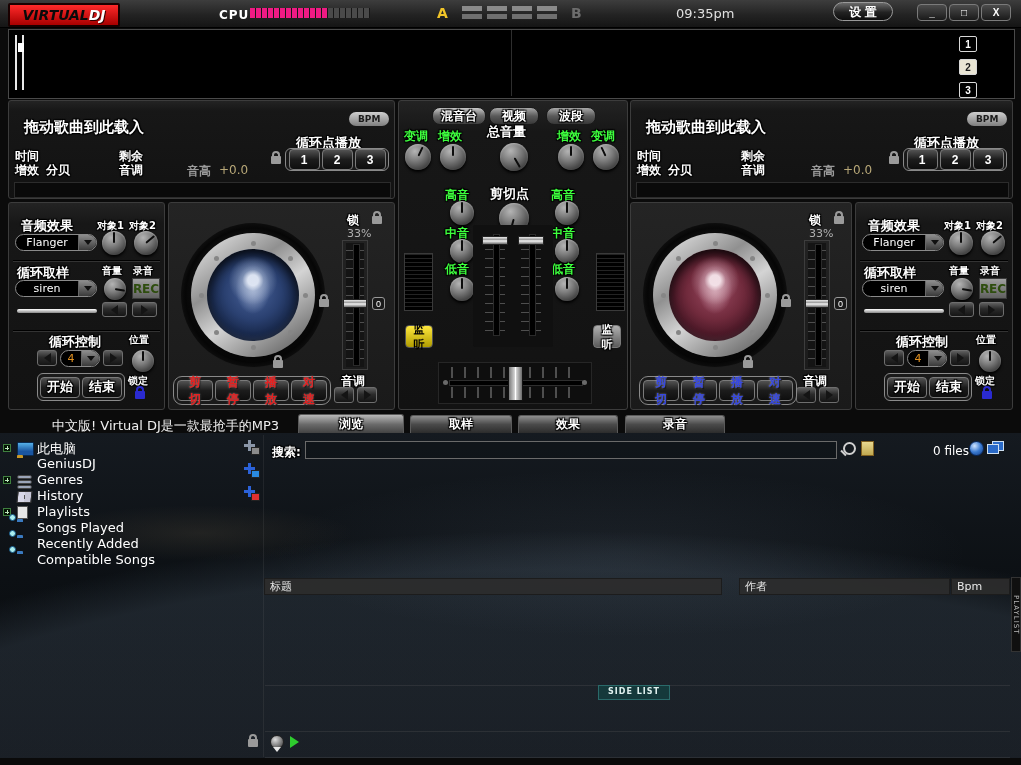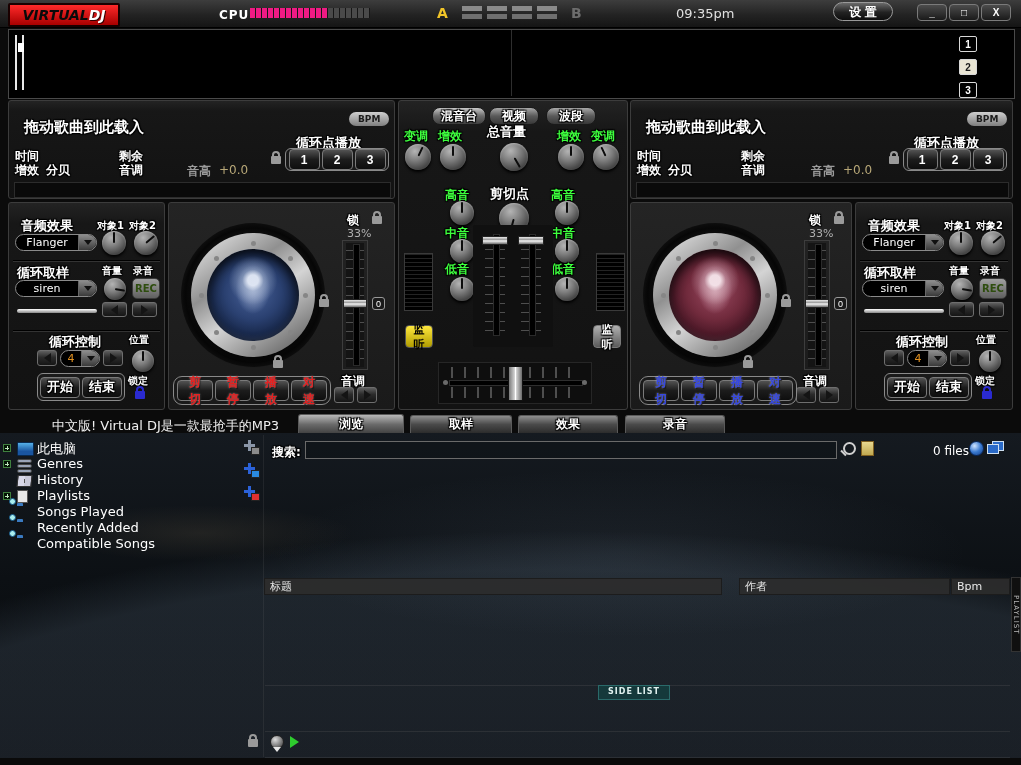--- a/index.html
+++ b/index.html
@@ -151,22 +151,22 @@
      radial-gradient(ellipse 24px 34px at 50% 44%, rgba(228,195,205,.75), rgba(180,120,140,.25) 60%, transparent 72%),
      radial-gradient(circle at 50% 46%, #9a4960 0%, #702a3c 42%, #380f1c 76%, #1c060c 100%);}
   
   .xfader{position:absolute;left:437px;top:361px;width:152px;height:40px;background:#0e0e0e;border:1px solid #262626;cursor:pointer;}
   .xticks{position:absolute;left:12px;width:128px;height:11px;
      background:repeating-linear-gradient(90deg,#4e4e4e 0 2px,transparent 2px 13px);}
   .xtrack{position:absolute;left:10px;top:17px;width:132px;height:4px;background:#000;border:1px solid #2e2e2e;}
   .xhandle{position:absolute;left:69px;top:3px;width:13px;height:33px;border:1px solid #111;cursor:pointer;
      background:linear-gradient(90deg,#7a7a7a,#d0d0d0 42%,#fff 50%,#d0d0d0 58%,#6a6a6a);}
   .xscrew{position:absolute;top:17px;width:5px;height:5px;border-radius:50%;background:#6a6a6a;}
-  .rec{position:absolute;border-radius:5px;border:1px solid #3a3a3a;cursor:pointer;
-     background:linear-gradient(180deg,#a0a0a0,#606060);color:#2e4d0e;font-size:10px;font-weight:bold;
+  .rec{position:absolute;border-radius:0;border:1px solid #3a3a3a;cursor:pointer;
+     background:linear-gradient(180deg,#a0a0a0,#606060);color:#2e4d0e;font-size:12px;font-weight:bold;
      display:flex;align-items:center;justify-content:center;}
   .monitor-y{background:linear-gradient(180deg,#ffe83e,#b09c00)!important;color:#000!important;
      text-shadow:none!important;border:1px solid #555!important;}
   .hslide{position:absolute;height:4px;background:linear-gradient(180deg,#fff,#888);border-radius:2px;cursor:pointer;}
   .bpm-pill{position:absolute;border-radius:9px;background:linear-gradient(180deg,#cfcfcf,#7e7e7e);
      color:#1c1c1c;font-size:9px;font-weight:bold;padding:2px 9px;cursor:pointer;}
   .istrip{position:absolute;background:#0a0a0a;border:1px solid #2c2c2c;}
   .mag{position:absolute;width:9px;height:9px;border:2px solid #d0d0d0;border-radius:50%;cursor:pointer;}
   .mag::after{content:"";position:absolute;left:-5px;top:8px;width:7px;height:2px;background:#d0d0d0;transform:rotate(45deg);}
   .noteic{position:absolute;width:11px;height:13px;background:linear-gradient(180deg,#e8d890,#c0a850);border:1px solid #806020;cursor:pointer;}
@@ -548,20 +548,24 @@
 
   <div id="browser">
 
     <div class="abs" style="left:0;top:7px;width:260px;">
       <div class="trow">
         <span class="texp"></span>
         <span class="ticon icn-comp"></span>
         <span class="tlabel">此电脑</span>
       </div>
       <div class="trow">
+        <span class="ticon icn-fold gold"></span>
+        <span class="tlabel">GeniusDJ</span>
+      </div>
+      <div class="trow">
         <span class="texp"></span>
         <span class="ticon icn-genres">
             <i></i>
             <i></i>
             <i></i>
           </span>
         <span class="tlabel">Genres</span>
       </div>
       <div class="trow">
         <span class="ticon icn-book"></span>

